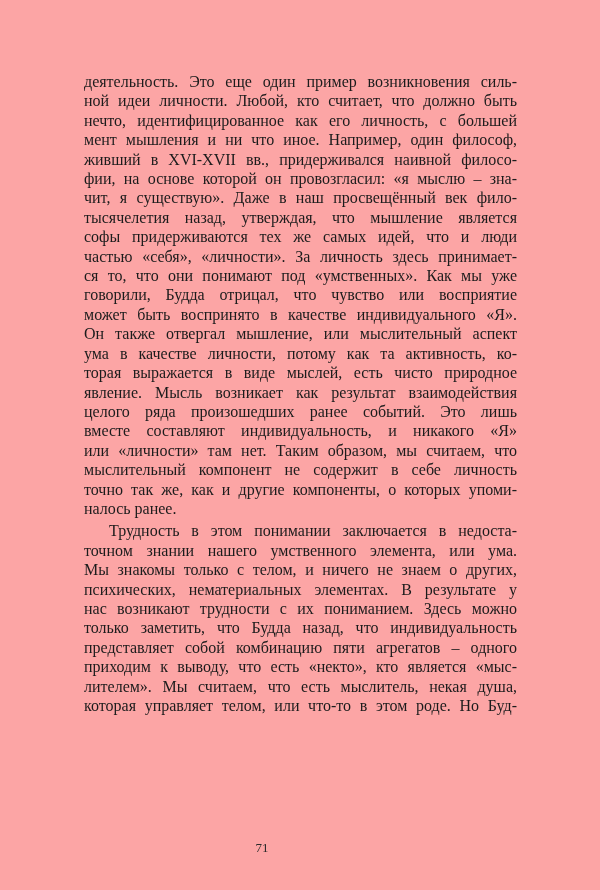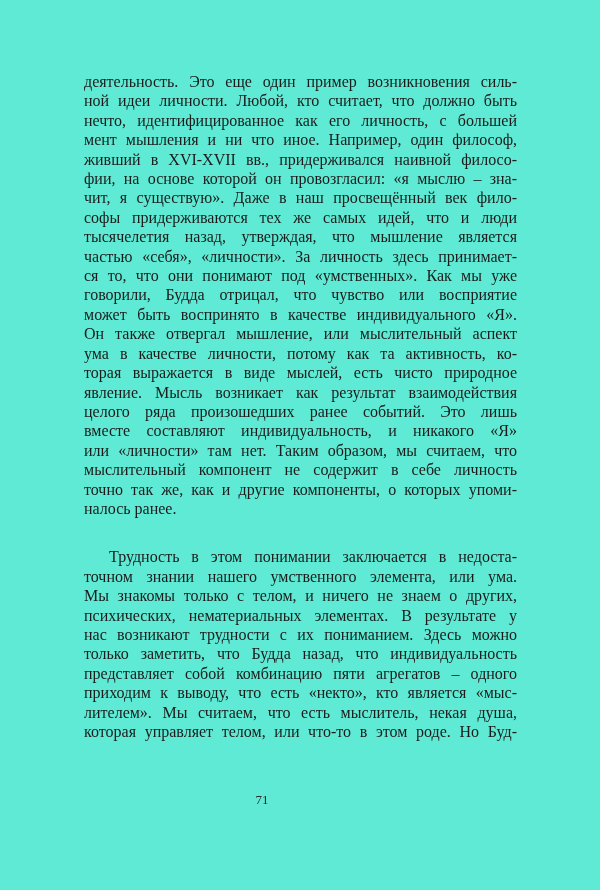--- a/index.html
+++ b/index.html
@@ -8,70 +8,70 @@
     height: 890px;
     background: #ffffff;
     font-family: "Liberation Serif", "DejaVu Serif", serif;
     color: #1c1c1c;
     overflow: hidden;
   }
   .book-page {
     position: relative;
     width: 600px;
     height: 890px;
-    background: #5eead4;
+    background: #fca5a5;
     padding-left: 24px;
   }
   .text-block {
     position: absolute;
     left: 84px;
     top: 72px;
     width: 433px;
     font-size: 16px;
     line-height: 19.4px;
   }
   .paragraph + .paragraph {
-    margin-top: 29px;
+    margin-top: 3px;
   }
   .line {
     text-align: justify;
     text-align-last: justify;
     white-space: normal;
   }
   .line.last {
     text-align-last: left;
   }
   .line.indent {
     text-indent: 25px;
   }
   .page-number {
     position: absolute;
     left: 0;
-    top: 792px;
+    top: 840px;
     width: 524px;
     text-align: center;
     font-size: 13px;
     color: #2a2a2a;
   }
 </style>
 </head>
 <body>
 
 <div class="book-page">
   <div class="text-block">
       <div class="paragraph">
         <div class="line">деятельность. Это еще один пример возникновения силь-</div>
         <div class="line">ной идеи личности. Любой, кто считает, что должно быть</div>
         <div class="line">нечто, идентифицированное как его личность, с большей</div>
         <div class="line">мент мышления и ни что иное. Например, один философ,</div>
         <div class="line">живший в XVI-XVII вв., придерживался наивной филосо-</div>
         <div class="line">фии, на основе которой он провозгласил: «я мыслю – зна-</div>
         <div class="line">чит, я существую». Даже в наш просвещённый век фило-</div>
+        <div class="line">тысячелетия назад, утверждая, что мышление является</div>
         <div class="line">софы придерживаются тех же самых идей, что и люди</div>
-        <div class="line">тысячелетия назад, утверждая, что мышление является</div>
         <div class="line">частью «себя», «личности». За личность здесь принимает-</div>
         <div class="line">ся то, что они понимают под «умственных». Как мы уже</div>
         <div class="line">говорили, Будда отрицал, что чувство или восприятие</div>
         <div class="line">может быть воспринято в качестве индивидуального «Я».</div>
         <div class="line">Он также отвергал мышление, или мыслительный аспект</div>
         <div class="line">ума в качестве личности, потому как та активность, ко-</div>
         <div class="line">торая выражается в виде мыслей, есть чисто природное</div>
         <div class="line">явление. Мысль возникает как результат взаимодействия</div>
         <div class="line">целого ряда произошедших ранее событий. Это лишь</div>
         <div class="line">вместе составляют индивидуальность, и никакого «Я»</div>

